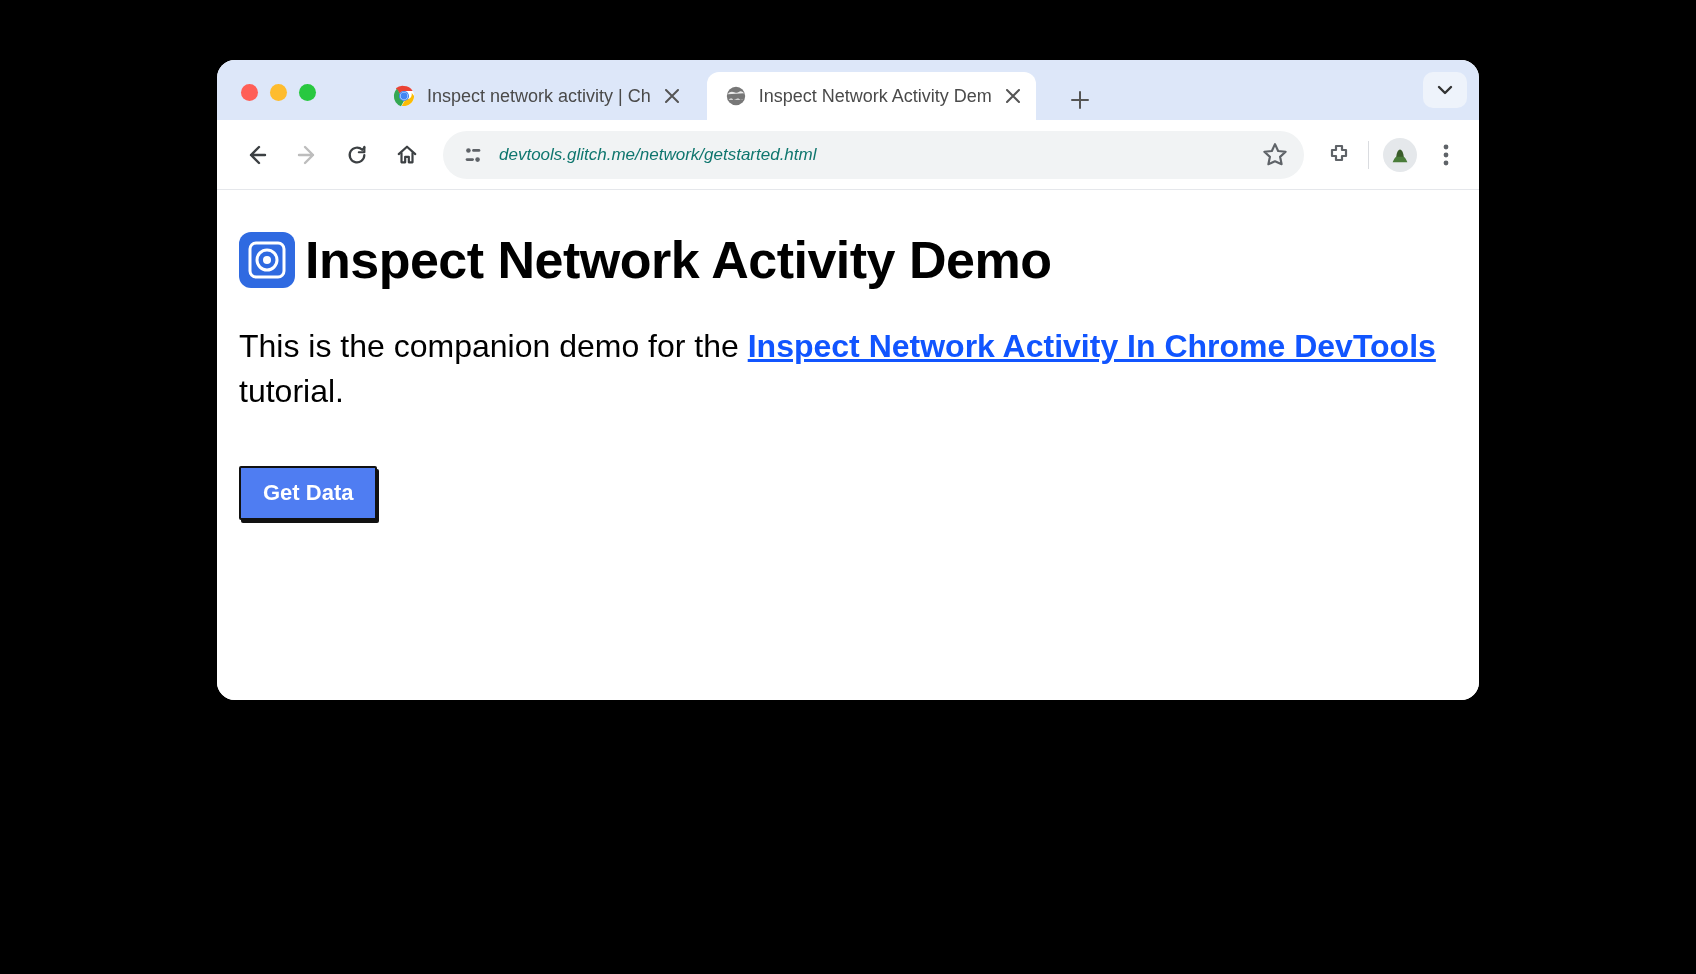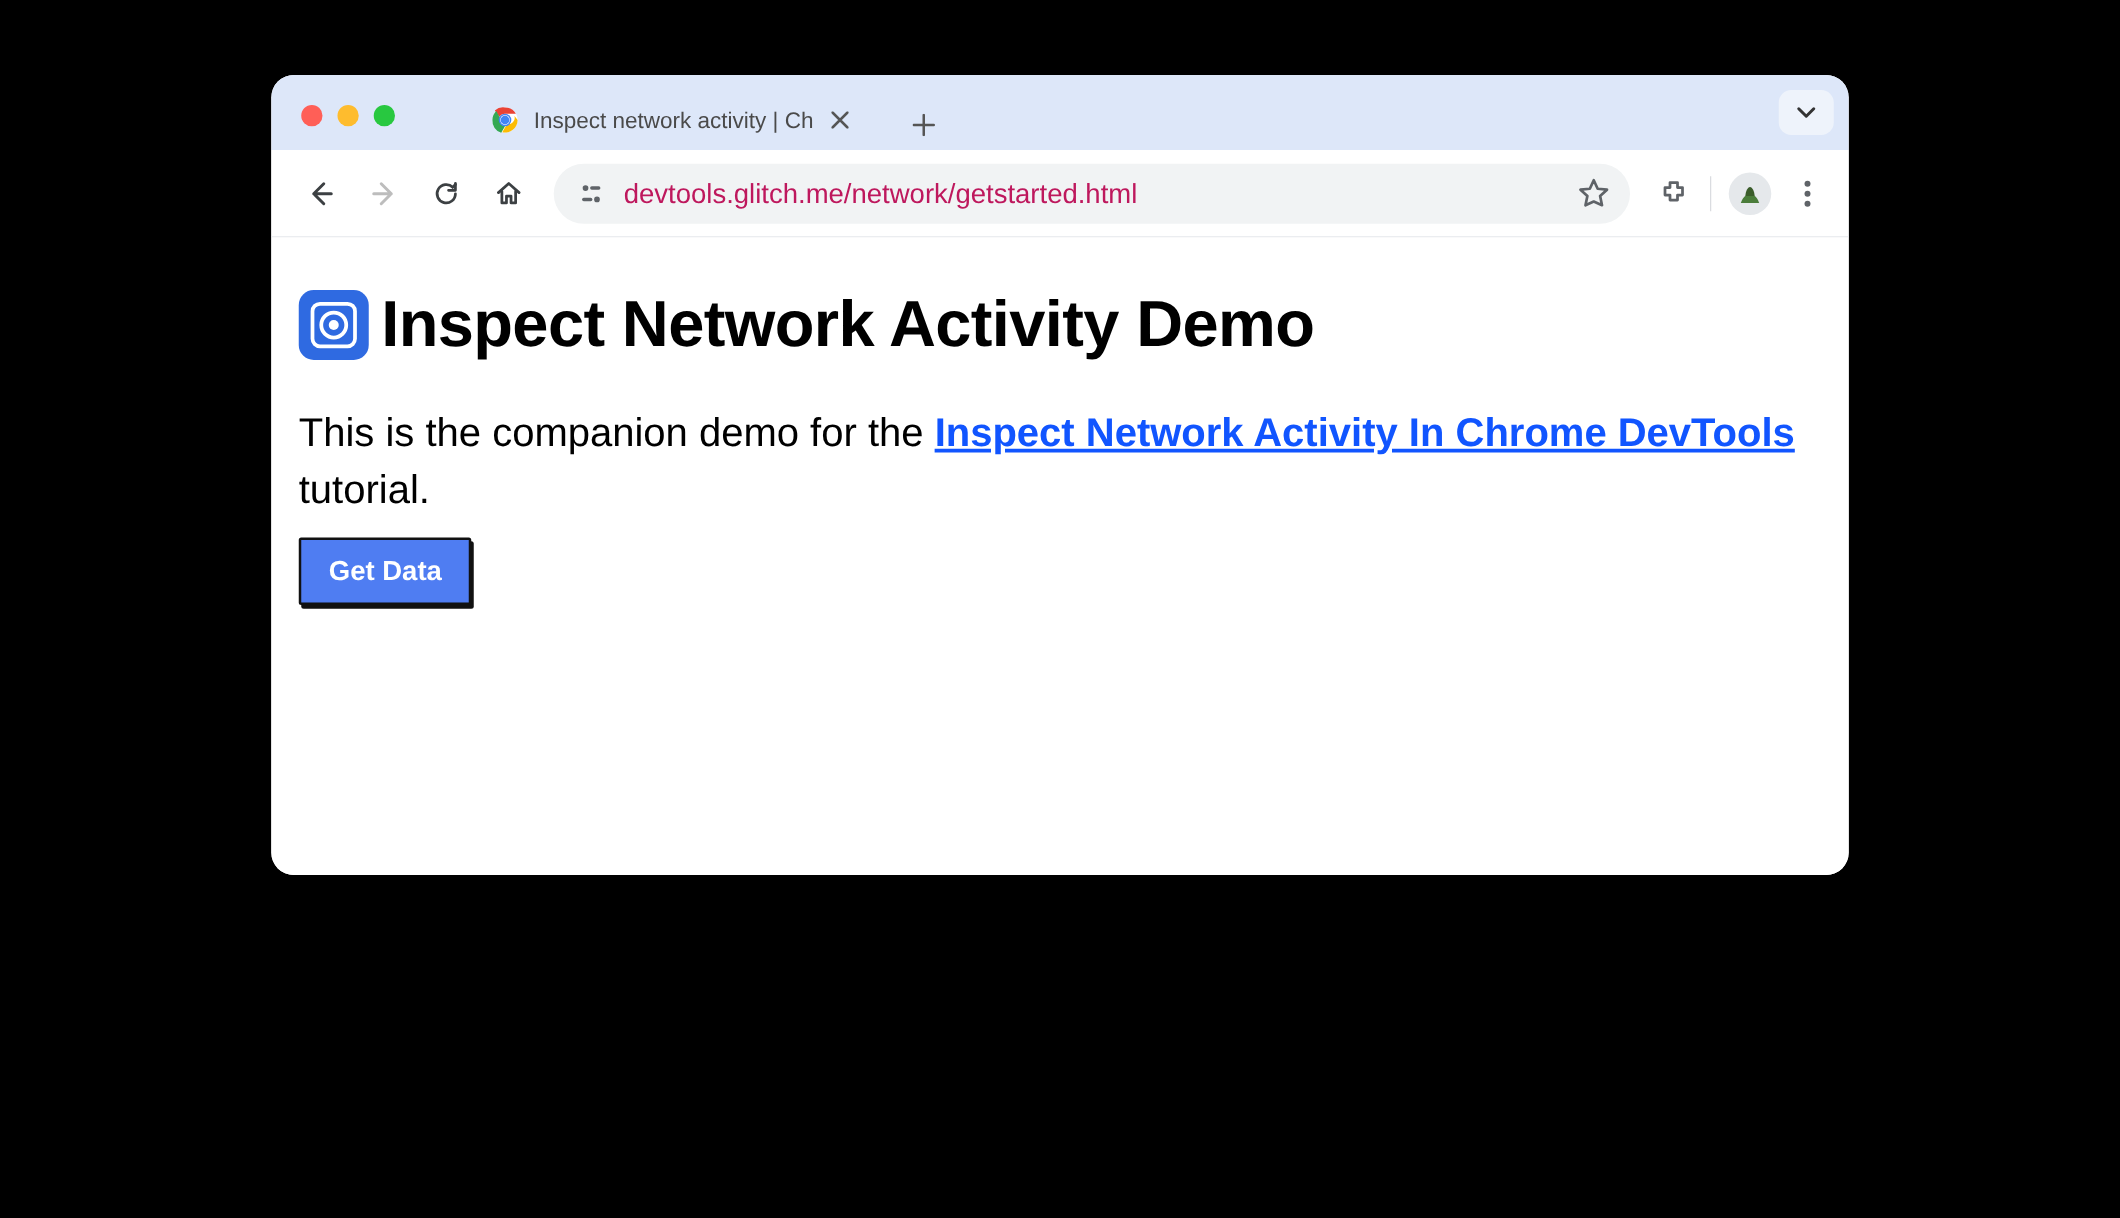--- a/index.html
+++ b/index.html
@@ -128,25 +128,26 @@
       margin: 0 8px;
       gap: 14px;
     }
     .site-settings {
       width: 24px; height: 24px;
       display:flex; align-items:center; justify-content:center;
       color:#5f6368;
     }
     .url {
       flex: 1;
-      font-size: 22px;
-      color: #be185d;
+      font-size: 17px;
+      color: #0f766e;
       outline: none;
       border: none;
       background: transparent;
+      font-style: italic;
     }
     .toolbar-right {
       display: flex; align-items: center; gap: 14px;
       padding-left: 6px;
     }
     .toolbar-icon {
       width: 30px; height: 30px;
       display:flex; align-items:center; justify-content:center;
       color:#5f6368;
     }
@@ -187,21 +188,21 @@
       font-size: 32px;
       color: #000;
       line-height: 1.4;
     }
     .intro a {
       color: #1155ff;
       font-weight: 700;
       text-decoration: underline;
     }
     .get-data-btn {
-      margin-top: 16px;
+      margin-top: 52px;
       background: #4f7df2;
       color: #fff;
       border: 2px solid #111;
       border-radius: 2px;
       padding: 12px 22px;
       font-size: 22px;
       font-weight: 700;
       box-shadow: 2px 3px 0 0 #111;
       cursor: pointer;
     }
@@ -233,20 +234,35 @@
           </svg>
         </span>
         <span class="tab-title">Inspect network activity | Ch</span>
         <span class="tab-close">
           <svg width="14" height="14" viewBox="0 0 14 14">
               <path d="M1 1 L13 13 M13 1 L1 13" stroke="#555" stroke-width="2" stroke-linecap="round"></path>
             </svg>
         </span>
       </div>
 
+      <div class="tab active">
+        <span class="tab-favicon">
+          <svg viewBox="0 0 24 24" width="22" height="22">
+            <circle cx="12" cy="12" r="10" fill="#777"></circle>
+            <path d="M4 16c2-2 4-1 5 0s4-2 6-1 4 2 5 1" fill="#fff" opacity="0.9"></path>
+            <path d="M3 10c2-3 5-3 7-2s4 0 6-1 4 1 5 2" fill="#fff" opacity="0.85"></path>
+          </svg>
+        </span>
+        <span class="tab-title">Inspect Network Activity Dem</span>
+        <span class="tab-close">
+          <svg width="14" height="14" viewBox="0 0 14 14">
+              <path d="M1 1 L13 13 M13 1 L1 13" stroke="#555" stroke-width="2" stroke-linecap="round"></path>
+            </svg>
+        </span>
+      </div>
 
       <div class="new-tab-btn">
         <svg width="18" height="18" viewBox="0 0 18 18">
             <path d="M9 1v16M1 9h16" stroke="#555" stroke-width="2" stroke-linecap="round"></path>
           </svg>
       </div>
     </div>
 
     <div class="tab-dropdown">
       <svg width="16" height="10" viewBox="0 0 16 10">

